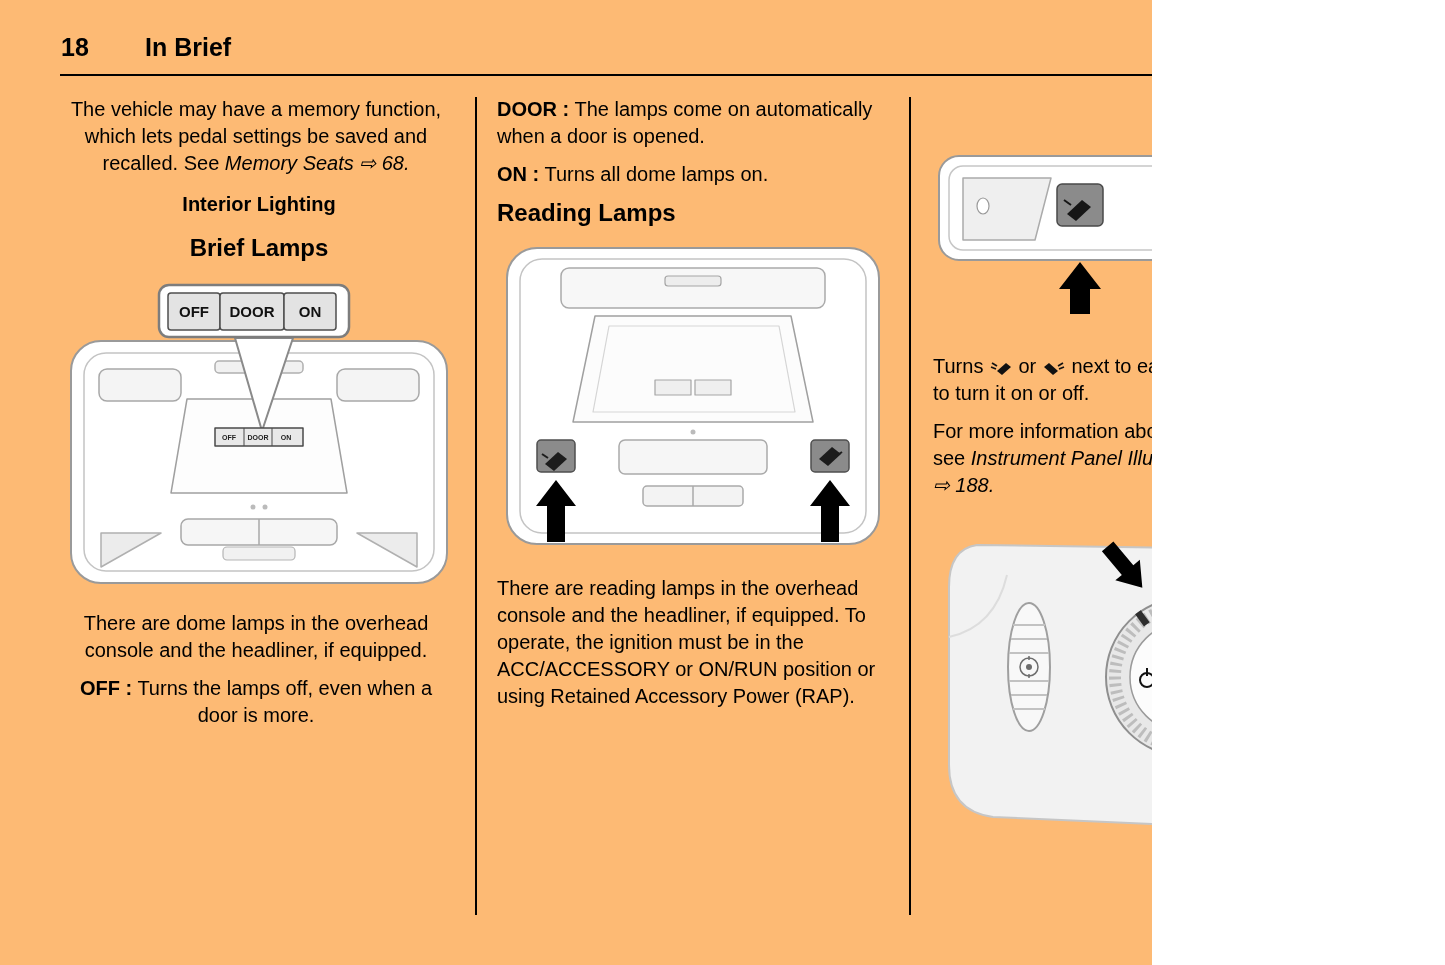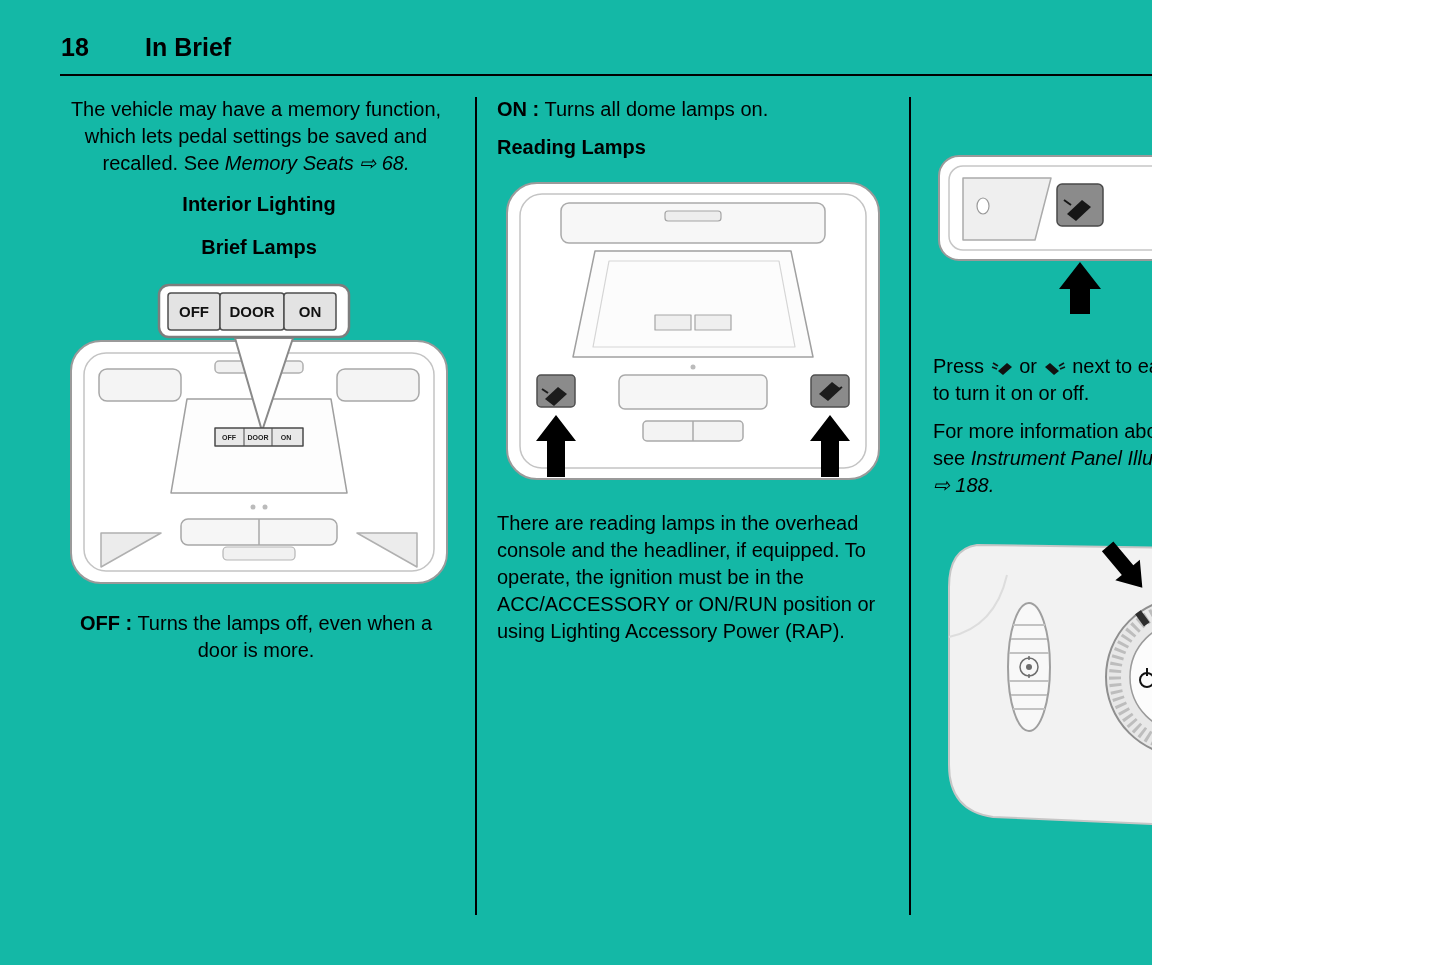--- a/index.html
+++ b/index.html
@@ -1,30 +1,30 @@
 <!DOCTYPE html>
 <html><head>
 <meta charset="utf-8">
 <style>
   html,body{margin:0;padding:0;}
   body{width:1445px;height:965px;background:#ffffff;font-family:"Liberation Sans",sans-serif;color:#000;}
-  .page{position:relative;width:1152px;height:965px;overflow:hidden;background:#14b8a6;}
+  .page{position:relative;width:1152px;height:965px;overflow:hidden;background:#fdba74;}
   .header{position:absolute;left:61px;top:33px;font-size:25px;font-weight:bold;display:flex;}
   .header .pagenum{width:84px;}
   .rule{position:absolute;left:60px;top:74px;width:1265px;height:2px;background:#000;}
   .vsep{position:absolute;top:97px;height:818px;width:2px;background:#000;}
   .vsep.one{left:475px;}
   .vsep.two{left:909px;}
   .col{position:absolute;top:96px;font-size:20px;line-height:27px;}
   .col1{left:61px;width:396px;text-align:center;}
   .col2{left:497px;width:394px;}
   .col3{left:933px;width:394px;}
   p{margin:0 0 11px;padding-right:6px;}
   h2{font-size:20px;font-weight:bold;margin:14px 0 16px;}
-  h3{font-size:20px;font-weight:bold;margin:6px 0 16px;}
+  h3{font-size:24px;font-weight:bold;margin:6px 0 16px;}
   figure{margin:0;}
   .fig1{margin:20px 0 14px;}
   .fig2{margin:16px 0 14px;}
   .fig3{margin:52px 0 30px;}
   .fig4{margin:16px 0 0;}
   b{font-weight:bold;}
   i{font-style:italic;}
   .inline-icon{vertical-align:-2px;}
 </style>
 </head>
@@ -74,24 +74,26 @@
           <rect x="105" y="12" width="52" height="37" rx="3" fill="#e3e3e3" stroke="#4f4f4f" stroke-width="1.5"></rect>
           <rect x="157" y="12" width="64" height="37" rx="3" fill="#e3e3e3" stroke="#4f4f4f" stroke-width="1.5"></rect>
           <rect x="221" y="12" width="52" height="37" rx="3" fill="#e3e3e3" stroke="#4f4f4f" stroke-width="1.5"></rect>
           <text x="131" y="36" font-size="15" font-weight="bold" fill="#111" text-anchor="middle">OFF</text>
           <text x="189" y="36" font-size="15" font-weight="bold" fill="#111" text-anchor="middle">DOOR</text>
           <text x="247" y="36" font-size="15" font-weight="bold" fill="#111" text-anchor="middle">ON</text>
         </g>
       </svg>
     </figure>
 
+    <p>There are dome lamps in the overhead console and the headliner, if equipped.</p>
     <p><b>OFF :</b><span> Turns the lamps off, even when a door is more.</span></p>
   </div>
 
   <div class="col col2">
+    <p><b>DOOR :</b><span> The lamps come on automatically when a door is opened.</span></p>
     <p><b>ON :</b><span> Turns all dome lamps on.</span></p>
 
     <h3>Reading Lamps</h3>
 
     <figure class="fig2">
       <svg viewBox="0 0 392 312" width="392" height="312">
         <g stroke-linejoin="round">
           <rect x="10" y="6" width="372" height="296" rx="30" fill="#ffffff" stroke="#9a9a9a" stroke-width="2"></rect>
           <rect x="23" y="17" width="346" height="274" rx="22" fill="none" stroke="#c4c4c4" stroke-width="1.5"></rect>
           <rect x="64" y="26" width="264" height="40" rx="8" fill="#f7f7f7" stroke="#aaaaaa" stroke-width="1.5"></rect>
@@ -113,21 +115,21 @@
             <rect x="314" y="198" width="38" height="32" rx="4" fill="#8b8b8b" stroke="#4f4f4f" stroke-width="1.5"></rect>
             <path d="M322,217 l13,-12 l9,7 l-13,12 z" fill="#1c1c1c"></path>
             <line x1="345" y1="210" x2="339" y2="214" stroke="#1c1c1c" stroke-width="2"></line>
           </g>
           <polygon points="59,238 79,264 68,264 68,300 50,300 50,264 39,264" fill="#000"></polygon>
           <polygon points="333,238 353,264 342,264 342,300 324,300 324,264 313,264" fill="#000"></polygon>
         </g>
       </svg>
     </figure>
 
-    <p>There are reading lamps in the overhead console and the headliner, if equipped. To operate, the ignition must be in the ACC/ACCESSORY or ON/RUN position or using Lighting Accessory Power (RAP).</p>
+    <p>There are reading lamps in the overhead console and the headliner, if equipped. To operate, the ignition must be in the ACC/ACCESSORY or ON/RUN position or using Retained Accessory Power (RAP).</p>
   </div>
 
   <div class="col col3">
     <figure class="fig3">
       <svg viewBox="0 0 392 168" width="392" height="168">
         <g stroke-linejoin="round">
           <rect x="6" y="8" width="380" height="104" rx="20" fill="#ffffff" stroke="#9a9a9a" stroke-width="2"></rect>
           <rect x="16" y="18" width="360" height="84" rx="14" fill="none" stroke="#c6c6c6" stroke-width="1.5"></rect>
           <polygon points="30,30 118,30 102,92 30,92" fill="#efefef" stroke="#ababab" stroke-width="1.5"></polygon>
           <polygon points="362,30 274,30 290,92 362,92" fill="#efefef" stroke="#ababab" stroke-width="1.5"></polygon>
@@ -142,21 +144,21 @@
             <rect x="224" y="36" width="46" height="42" rx="5" fill="#8b8b8b" stroke="#4a4a4a" stroke-width="1.5"></rect>
             <path d="M232,59 l15,-14 l9,7 l-15,14 z" fill="#161616"></path>
             <line x1="262" y1="50" x2="255" y2="55" stroke="#161616" stroke-width="2"></line>
           </g>
           <polygon points="147,114 168,141 157,141 157,166 137,166 137,141 126,141" fill="#000"></polygon>
           <polygon points="247,114 268,141 257,141 257,166 237,166 237,141 226,141" fill="#000"></polygon>
         </g>
       </svg>
     </figure>
 
-    <p><span>Press </span><svg class="inline-icon" width="24" height="17" viewBox="0 0 24 17">
+    <p><span>Turns </span><svg class="inline-icon" width="24" height="17" viewBox="0 0 24 17">
           <path d="M8,13 L17,5 L22,9 L13,17 Z" fill="#111"></path>
           <line x1="3" y1="5" x2="8" y2="8" stroke="#111" stroke-width="1.6"></line>
           <line x1="2" y1="9" x2="7" y2="11" stroke="#111" stroke-width="1.6"></line>
         </svg><span> or </span><svg class="inline-icon" width="24" height="17" viewBox="0 0 24 17">
           <path d="M16,13 L7,5 L2,9 L11,17 Z" fill="#111"></path>
           <line x1="21" y1="5" x2="16" y2="8" stroke="#111" stroke-width="1.6"></line>
           <line x1="22" y1="9" x2="17" y2="11" stroke="#111" stroke-width="1.6"></line>
         </svg><span> next to each reading lamp to turn it on or off.</span></p>
 
     <p><span>For more information about interior lighting, see </span><i>Instrument Panel Illumination Control ⇨ 188.</i></p>

